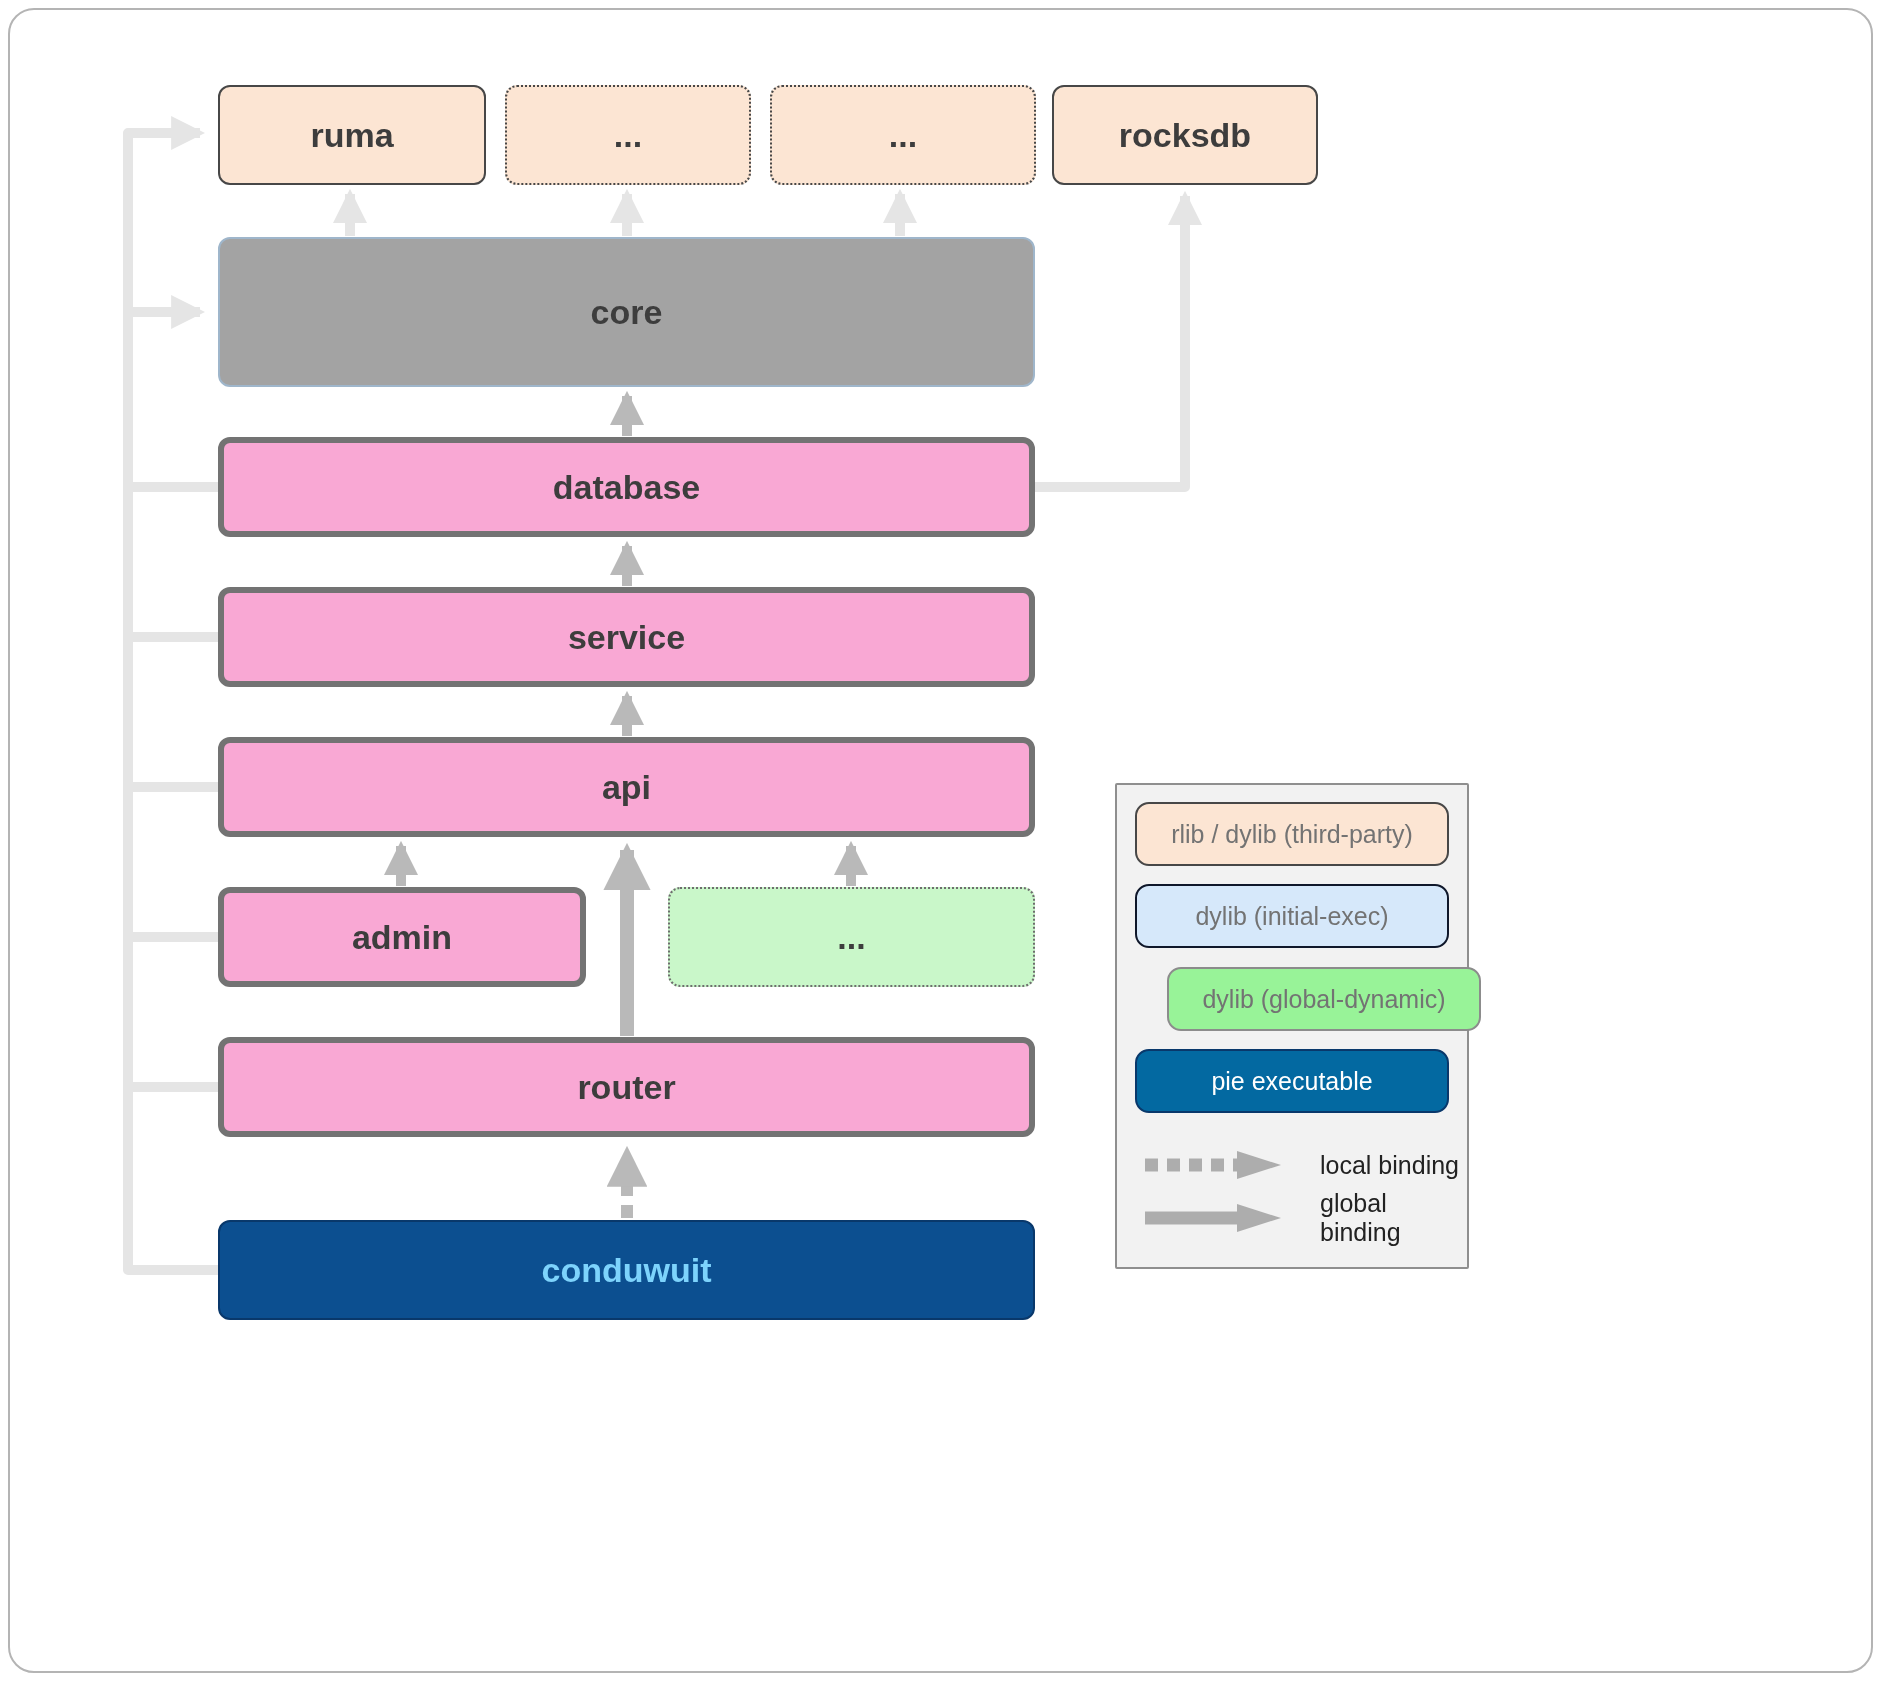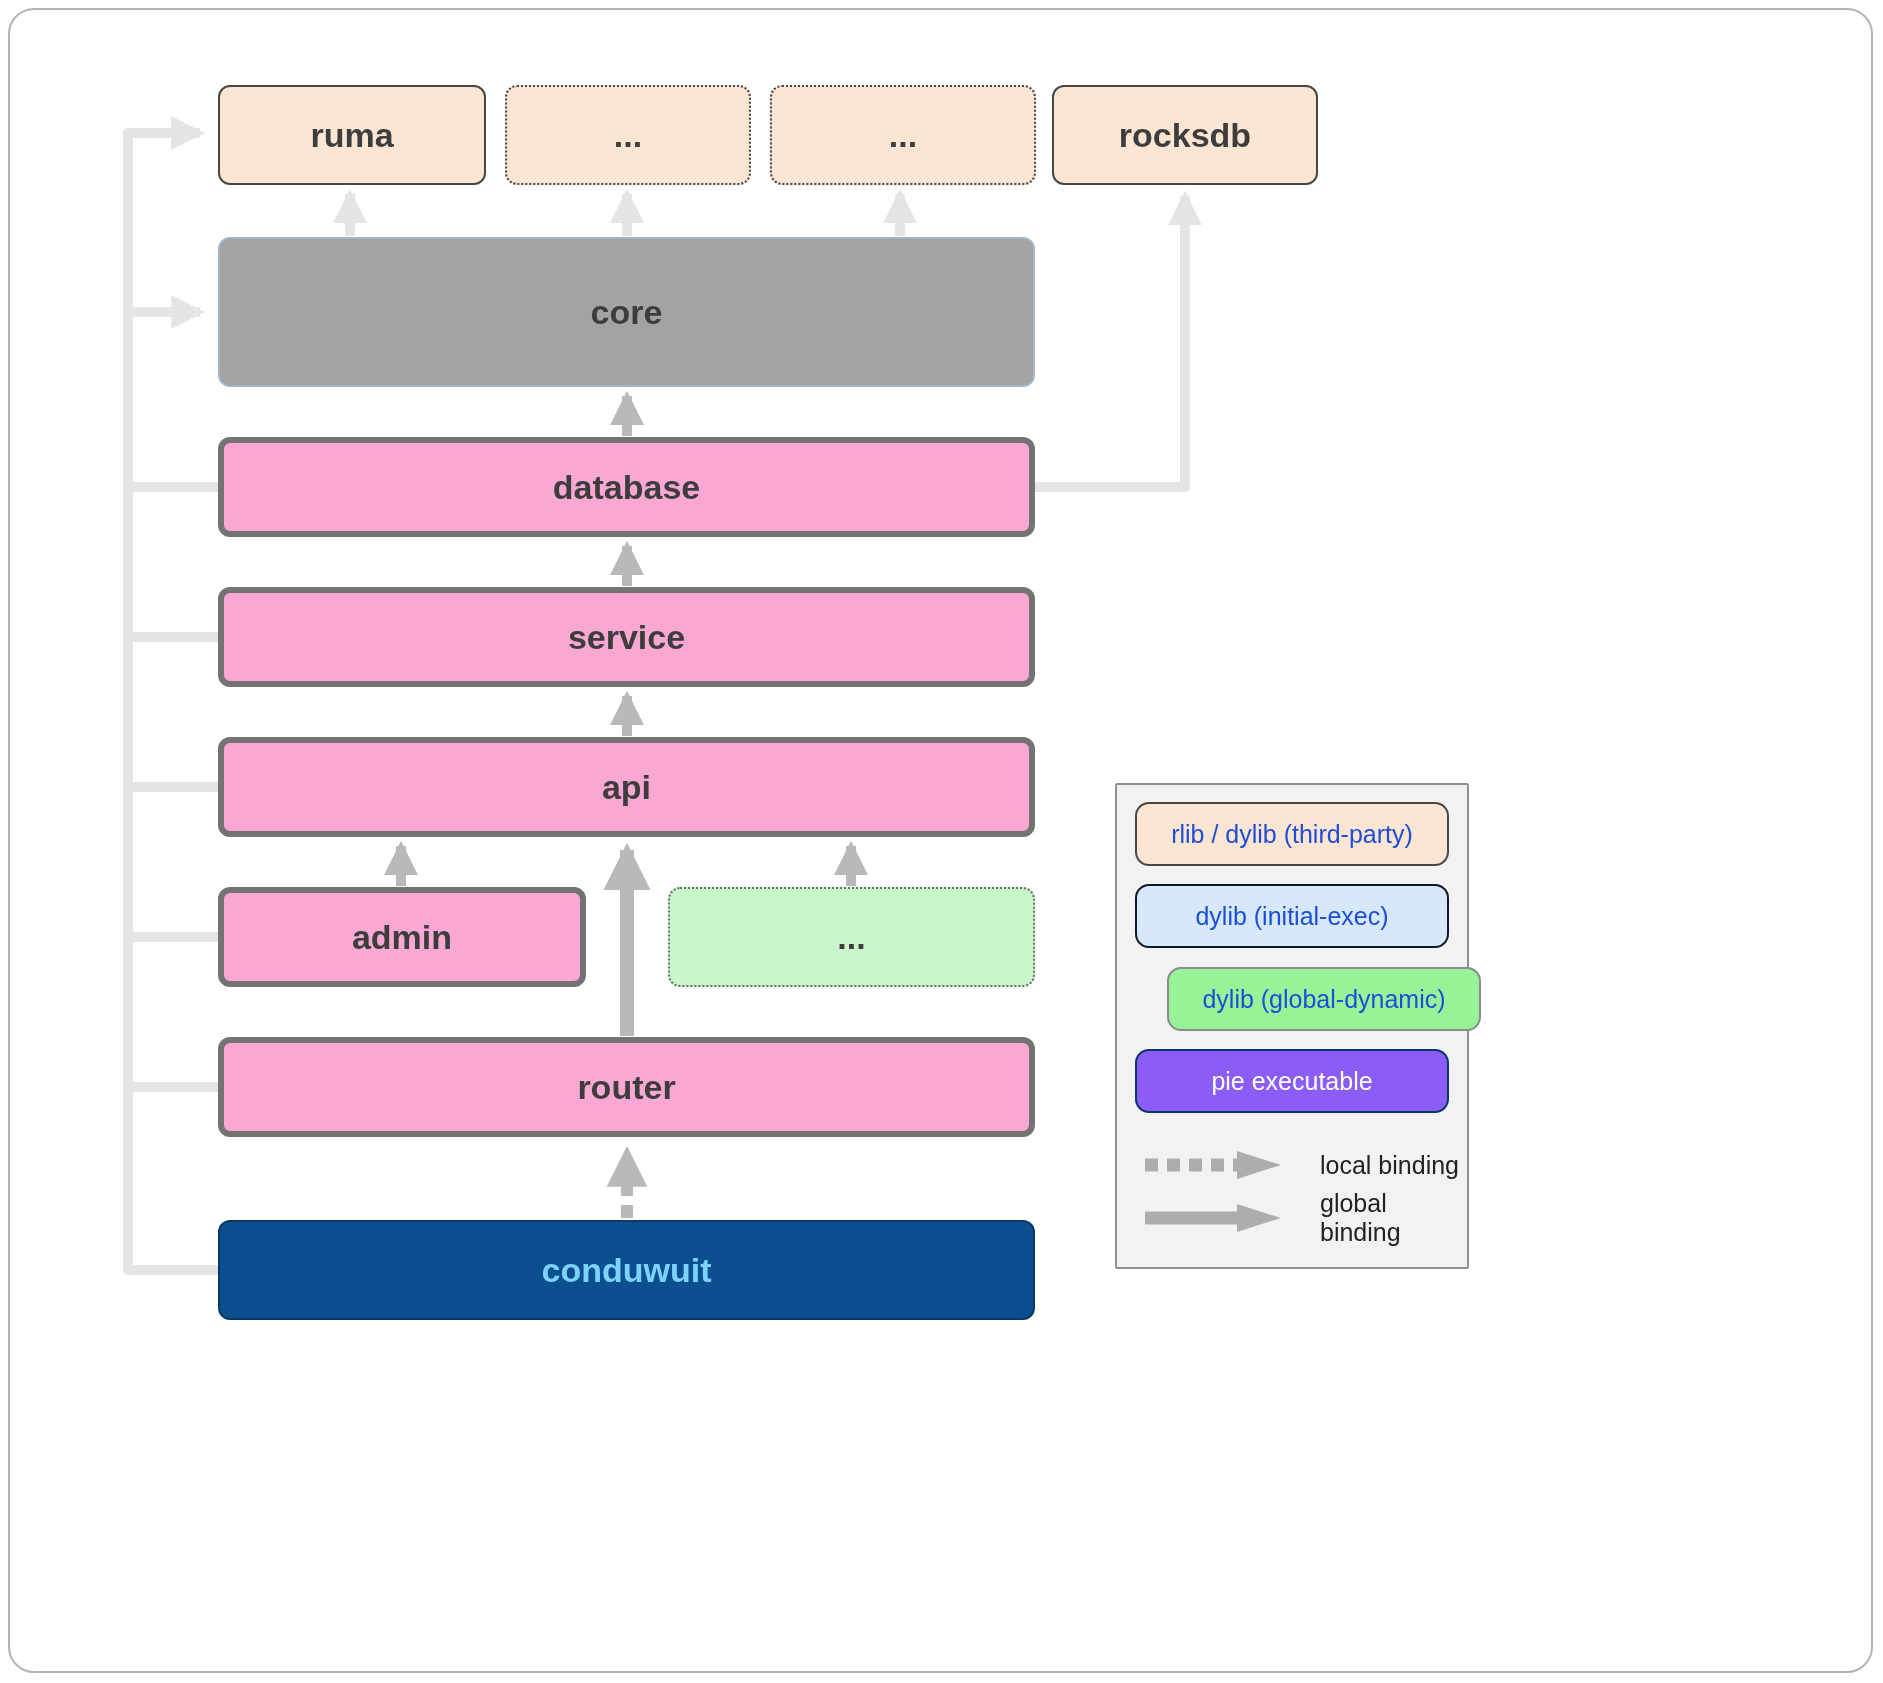--- a/index.html
+++ b/index.html
@@ -13,21 +13,21 @@
   .peach.dotted{border:2px dotted #474747;}
   .blue{background:#a3a3a3;border:2px solid #9fb6cb;}
   .green{background:#f9a8d4;border:6px solid #737373;}
   .lightgreen{background:#c9f7c9;border:2px dotted #6e6e6e;}
   .navy{background:#0c4f90;border:2px solid #09386b;color:#7dd3fc;}
 
   .legend{position:absolute;left:1115px;top:783px;width:354px;height:486px;z-index:2;
           background:#f2f2f2;border:2px solid #8f8f8f;box-sizing:border-box;border-radius:2px;}
   .legend-item{position:absolute;left:18px;width:314px;height:64px;border-radius:14px;
           display:flex;align-items:center;justify-content:center;font-size:25px;font-weight:500;
-          color:#1d4ed8;box-sizing:border-box;}
+          color:#737373;box-sizing:border-box;}
   .legend-item.peach{border:2px solid #474747;}
   .legend-item.blue{border:2px solid #0f172a;}
   .legend-item.green{border:2px solid #8c8c8c;margin-left:32px;}
   .legend-item.navy{border:2px solid #09386b;color:#ffffff;}
   .legend-binding{position:absolute;left:22px;height:44px;display:flex;align-items:center;gap:31px;
           font-size:25px;color:#222222;}
   .legend-binding svg{flex:0 0 auto;display:block;}
 </style>
 </head>
 <body>
@@ -114,21 +114,21 @@
   <div class="legend">
     <div class="legend-item peach" style="top:17px;background:#fce5d3">
       <span>rlib / dylib (third-party)</span>
     </div>
     <div class="legend-item blue" style="top:99px;background:#d6e8fa">
       <span>dylib (initial-exec)</span>
     </div>
     <div class="legend-item green" style="top:182px;background:#98f398">
       <span>dylib (global-dynamic)</span>
     </div>
-    <div class="legend-item navy" style="top:264px;background:#8b5cf6">
+    <div class="legend-item navy" style="top:264px;background:#0369a1">
       <span>pie executable</span>
     </div>
 
     <div class="legend-binding" style="top:358px">
       <svg width="150" height="40" viewBox="0 0 150 40">
         <line x1="6" y1="20" x2="98" y2="20" stroke="#adadad" stroke-width="13" stroke-dasharray="13 9"></line>
         <path d="M98 6 L142 20 L98 34 Z" fill="#adadad"></path>
       </svg>
       <span>local binding</span>
     </div>

